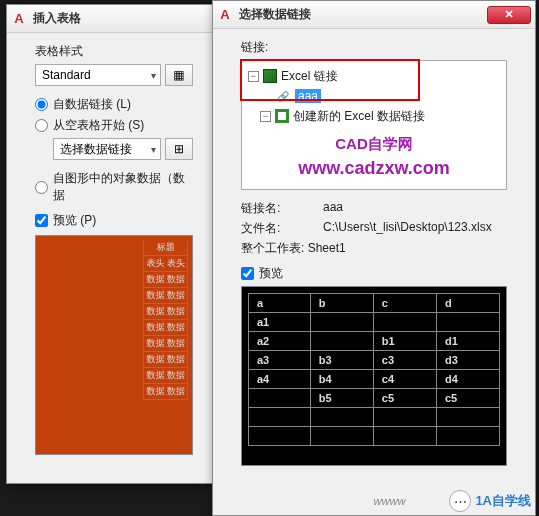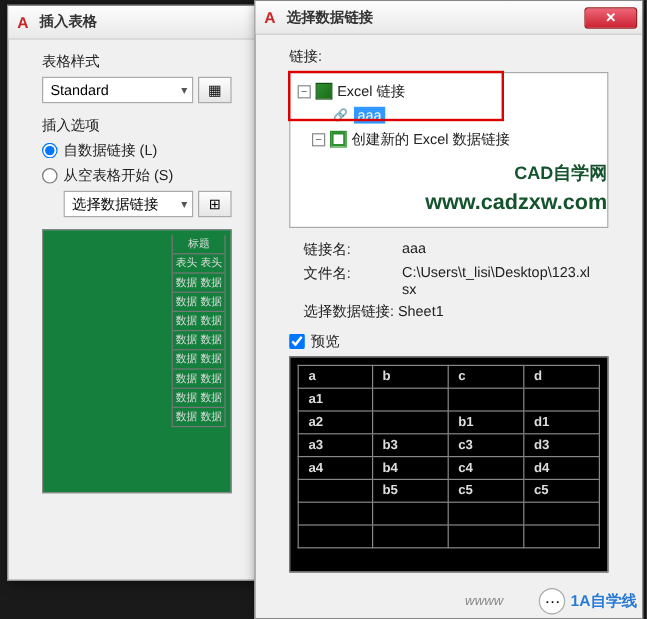--- a/index.html
+++ b/index.html
@@ -96,21 +96,21 @@
       color: #222;
     }
     .radio-row input, .check-row input { margin-right: 5px; }
     .inset-combo {
       margin-left: 18px;
       width: 140px;
     }
     
     .preview-area {
       margin-top: 6px;
-      background: #15803d;
+      background: #c2410c;
       border: 1px solid #888;
       height: 220px;
       padding: 4px;
       overflow: hidden;
       color: #ddd;
       font-size: 10px;
     }
     .left-preview-inner {
       display: flex;
       justify-content: flex-end;
@@ -187,31 +187,31 @@
       position: absolute;
       left: -2px; top: -2px;
       width: 180px; height: 42px;
       border: 2px solid #d00;
       pointer-events: none;
     }
     .watermark {
       position: absolute;
       bottom: 10px;
       left: 0; right: 0;
-      text-align: right;
-      color: #14532d;
+      text-align: center;
+      color: #a21caf;
       font-weight: bold;
     }
     .watermark .wm1 { font-size: 15px; margin-bottom: 4px; }
     .watermark .wm2 { font-size: 18px; }
     
     .detail-rows { margin-bottom: 8px; }
     .detail-row {
       display: flex;
-      margin: 3px 12px;
+      margin: 3px 0;
       color: #222;
     }
     .detail-row .dk { width: 82px; }
     .detail-row .dv { flex: 1; word-break: break-all; }
     
     .right-preview {
       background: #000;
       border: 1px solid #888;
       height: 180px;
       padding: 6px;
@@ -233,21 +233,21 @@
     
     .bottom-wm {
       position: absolute;
       right: 8px; bottom: 4px;
       display: flex; align-items: center;
       font-size: 11px;
     }
     .bottom-wm .wwww {
       color: #888;
       font-style: italic;
-      margin-right: 30px;
+      margin-right: 44px;
       padding-left: 12px;
     }
     .bottom-wm .circ {
       width: 22px; height: 22px;
       border-radius: 50%;
       background: #fff;
       border: 1px solid #aaa;
       display: flex; align-items: center; justify-content: center;
       font-size: 13px;
       margin-right: 4px;
@@ -271,40 +271,47 @@
     <div class="section-label">表格样式</div>
     <div class="combo-row">
       <div class="combo">
         <span>Standard</span>
       </div>
       <div class="icon-btn">
         <span>▦</span>
       </div>
     </div>
 
-    <div class="section-label">插入选项</div>
     <div class="radio-group">
       <label class="radio-row">
         <input type="radio" name="ins" checked="" style="">
         <span>自数据链接 (L)</span>
       </label>
       <label class="radio-row">
         <input type="radio" name="ins" style="">
         <span>从空表格开始 (S)</span>
       </label>
       <div class="combo-row inset-combo">
         <div class="combo">
           <span>选择数据链接</span>
         </div>
         <div class="icon-btn">
           <span>⊞</span>
         </div>
       </div>
-    </div>
-
+      <label class="radio-row">
+        <input type="radio" name="ins" style="">
+        <span>自图形中的对象数据（数据</span>
+      </label>
+    </div>
+
+    <label class="check-row">
+      <input type="checkbox" checked="" style="">
+      <span>预览 (P)</span>
+    </label>
 
     <div class="preview-area">
       <div class="left-preview-inner">
         <div class="mini-col">
           <div class="mini-cell">标题</div>
           <div class="mini-cell">表头 表头</div>
           <div class="mini-cell">数据 数据</div>
           <div class="mini-cell">数据 数据</div>
           <div class="mini-cell">数据 数据</div>
           <div class="mini-cell">数据 数据</div>
@@ -353,21 +360,21 @@
     <div class="detail-rows">
       <div class="detail-row">
         <span class="dk">链接名:</span>
         <span class="dv">aaa</span>
       </div>
       <div class="detail-row">
         <span class="dk">文件名:</span>
         <span class="dv">C:\Users\t_lisi\Desktop\123.xlsx</span>
       </div>
       <div class="detail-row">
-        <span class="dv">选择数据链接: Sheet1</span>
+        <span class="dv">整个工作表: Sheet1</span>
       </div>
     </div>
 
     <label class="check-row">
       <input type="checkbox" checked="" style="">
       <span>预览</span>
     </label>
 
     <div class="right-preview">
       <table class="ptable">

